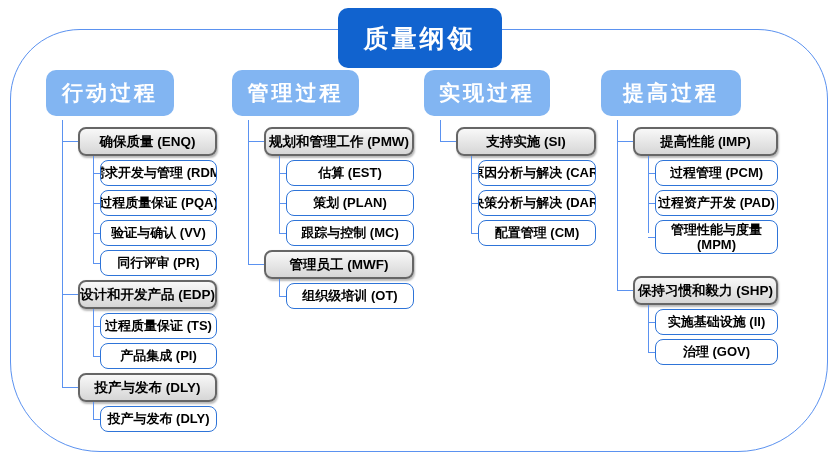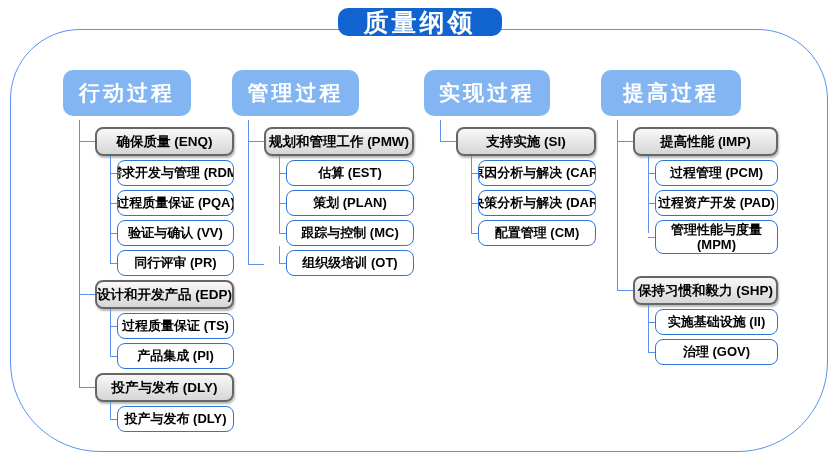--- a/index.html
+++ b/index.html
@@ -9,26 +9,26 @@
     font-family:"Liberation Sans",sans-serif;
     font-weight:bold;color:#000;
   }
   .frame{
     position:absolute;left:10px;top:29px;width:816px;height:421px;
     border:1.5px solid #5b92f0;border-radius:70px 70px 90px 90px;
     background:transparent;z-index:1;
   }
   .title{
     position:absolute;left:50%;top:8px;transform:translateX(-50%);
-    width:164px;height:28px;background:#1163cf;border-radius:10px;
+    width:164px;height:60px;background:#1163cf;border-radius:10px;
     color:#fff;font-size:25px;letter-spacing:3px;
     display:flex;align-items:center;justify-content:center;z-index:5;
   }
   .col{position:absolute;top:70px;z-index:2;}
-  .c1{left:63px;width:175px;}
+  .c1{left:46px;width:175px;}
   .c2{left:232px;width:186px;}
   .c3{left:424px;width:176px;}
   .c4{left:601px;width:181px;}
   .hd{
     height:46px;border-radius:10px;background:#82b5f2;color:#fff;
     font-size:21px;letter-spacing:3px;
     display:flex;align-items:center;justify-content:center;
   }
   .c1 .hd{width:128px;}.c2 .hd{width:127px;}.c3 .hd{width:126px;}.c4 .hd{width:140px;}
 
@@ -132,20 +132,21 @@
           </li>
         <li>
             <div class="wbox">策划 (PLAN)</div>
           </li>
         <li>
             <div class="wbox">跟踪与控制 (MC)</div>
           </li>
       </ul>
     </li>
     <li>
+      <div class="gbox">管理员工 (MWF)</div>
       <ul class="children">
         <li>
             <div class="wbox">组织级培训 (OT)</div>
           </li>
       </ul>
     </li>
   </ul>
 </div>
 
 <div class="col c3">

